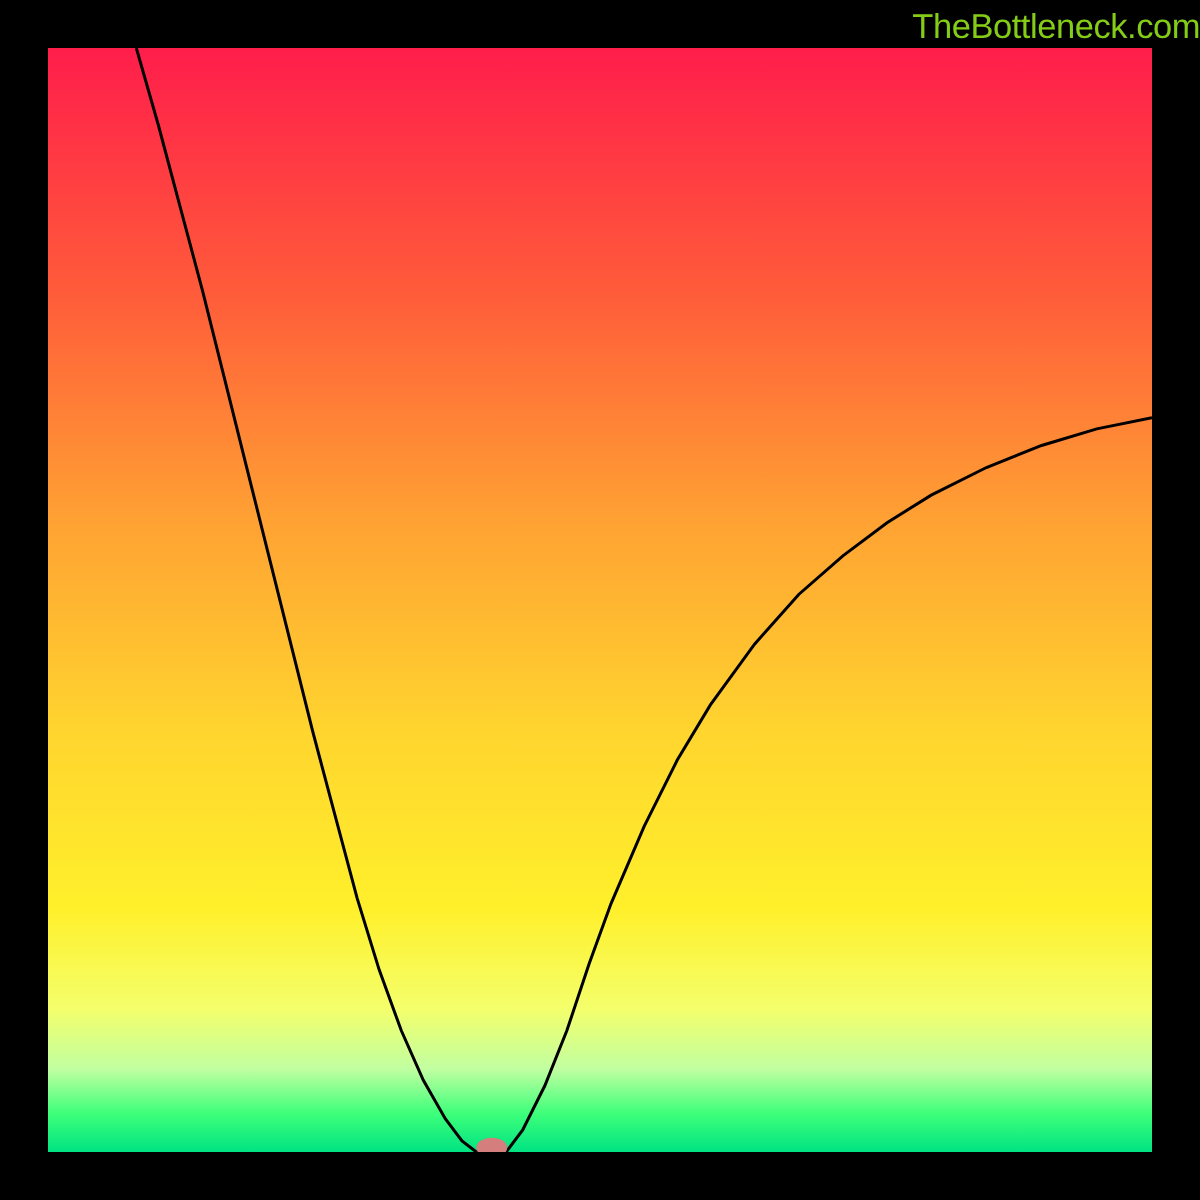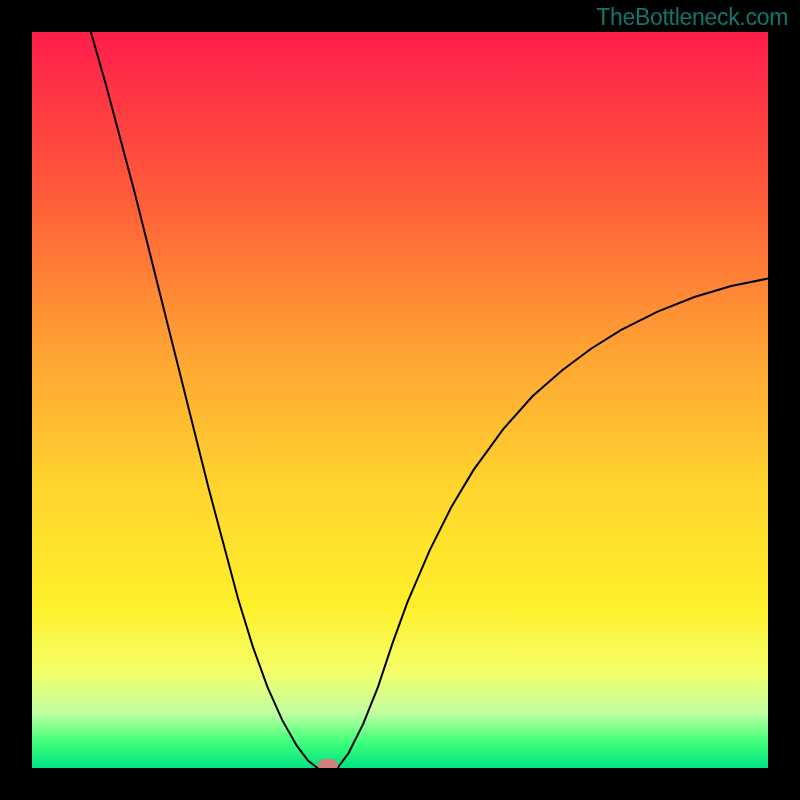--- a/index.html
+++ b/index.html
@@ -13,22 +13,22 @@
   }
   .frame {
     position: relative;
     width: 800px;
     height: 800px;
     background: #000;
   }
   .watermark {
     position: absolute;
     top: 4px;
-    right: 12px;
-    color: #0f766e;
+    right: 0;
+    color: #84cc16;
     font-size: 23px;
     font-weight: 400;
     letter-spacing: -0.3px;
     z-index: 10;
     font-family: Arial, sans-serif;
   }
   .plot-area {
     position: absolute;
     left: 32px;
     top: 32px;

